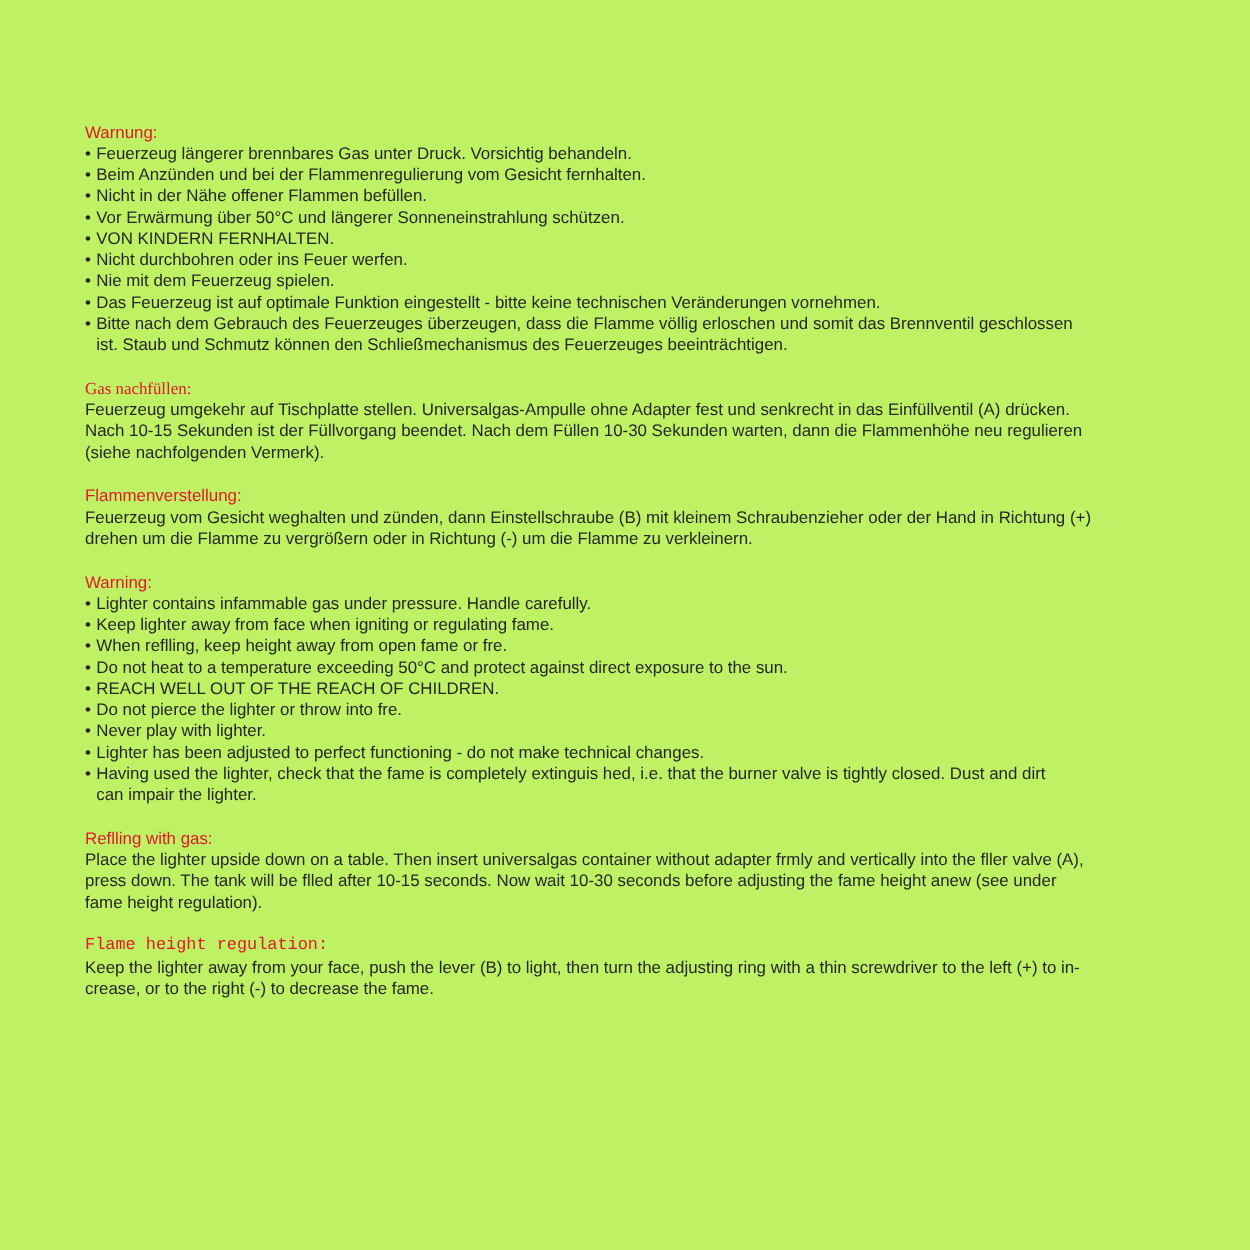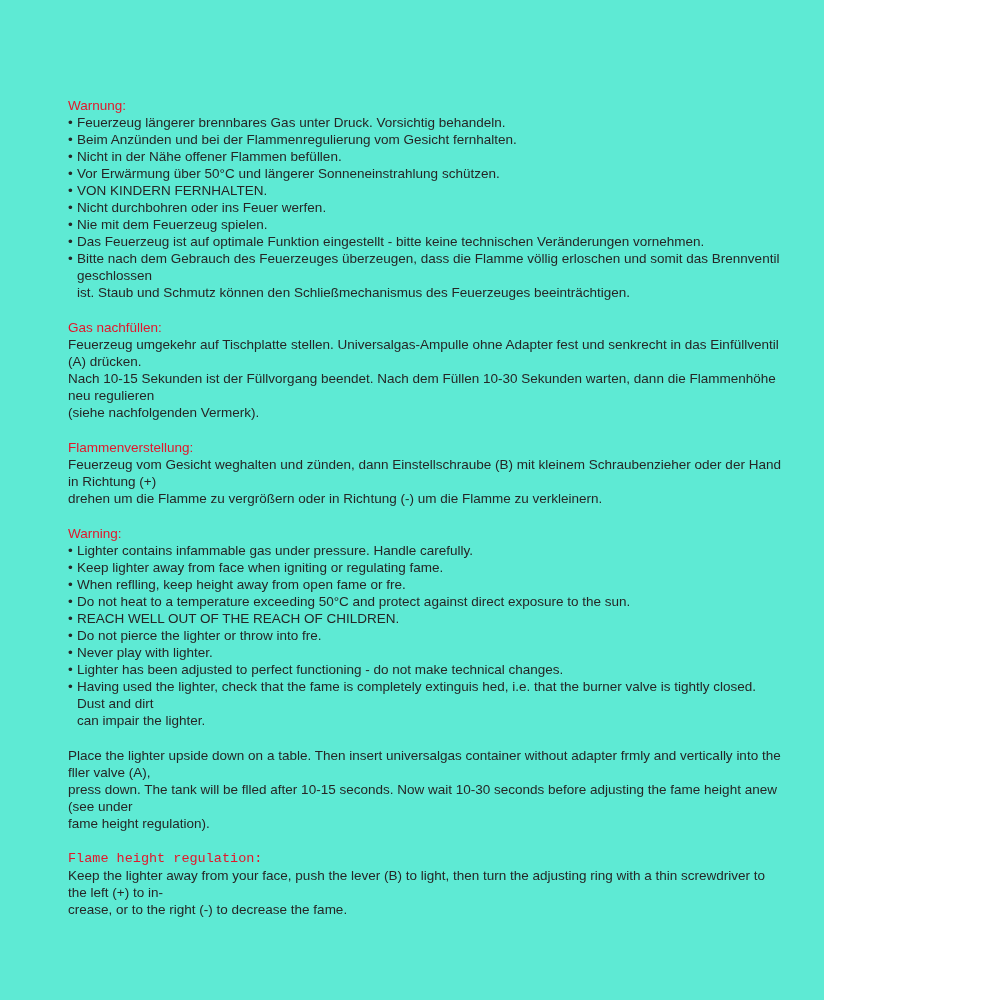--- a/index.html
+++ b/index.html
@@ -2,23 +2,23 @@
 <html><head>
 <meta charset="utf-8">
 <style>
   html, body {
     margin: 0;
     padding: 0;
     background: #ffffff;
   }
   .page {
     position: relative;
-    width: 824px;
+    width: 1000px;
     height: 1000px;
-    background: #5eead4;
+    background: #bef264;
     box-sizing: border-box;
     padding: 97px 40px 0 68px;
     font-family: "Liberation Sans", "DejaVu Sans", sans-serif;
     font-size: 13.5px;
     line-height: 17px;
     color: #262626;
     -webkit-font-smoothing: antialiased;
   }
   section {
     margin: 0 0 18px 0;
@@ -96,21 +96,21 @@
         </li>
       <li>
           <span class="bullet">•</span>
           <span class="text">Bitte nach dem Gebrauch des Feuerzeuges überzeugen, dass die Flamme völlig erloschen und somit das Brennventil geschlossen
 ist. Staub und Schmutz können den Schließmechanismus des Feuerzeuges beeinträchtigen.</span>
         </li>
     </ul>
   </section>
 
   <section>
-    <h2 class="heading" style="color: rgb(226, 23, 43);">Gas nachfüllen:</h2>
+    <h2 class="heading" style="color: rgb(226, 23, 43); font-family: Liberation Serif, serif;">Gas nachfüllen:</h2>
     <p class="para">Feuerzeug umgekehr auf Tischplatte stellen. Universalgas-Ampulle ohne Adapter fest und senkrecht in das Einfüllventil (A) drücken.
 Nach 10-15 Sekunden ist der Füllvorgang beendet. Nach dem Füllen 10-30 Sekunden warten, dann die Flammenhöhe neu regulieren
 (siehe nachfolgenden Vermerk).</p>
   </section>
 
   <section>
     <h2 class="heading" style="color: rgb(226, 23, 43);">Flammenverstellung:</h2>
     <p class="para">Feuerzeug vom Gesicht weghalten und zünden, dann Einstellschraube (B) mit kleinem Schraubenzieher oder der Hand in Richtung (+)
 drehen um die Flamme zu vergrößern oder in Richtung (-) um die Flamme zu verkleinern.</p>
   </section>
@@ -152,20 +152,21 @@
         </li>
       <li>
           <span class="bullet">•</span>
           <span class="text">Having used the lighter, check that the fame is completely extinguis hed, i.e. that the burner valve is tightly closed. Dust and dirt
 can impair the lighter.</span>
         </li>
     </ul>
   </section>
 
   <section>
+    <h2 class="heading" style="color: rgb(226, 23, 43);">Reflling with gas:</h2>
     <p class="para">Place the lighter upside down on a table. Then insert universalgas container without adapter frmly and vertically into the fller valve (A),
 press down. The tank will be flled after 10-15 seconds. Now wait 10-30 seconds before adjusting the fame height anew (see under
 fame height regulation).</p>
   </section>
 
   <section>
     <h2 class="heading" style="color: rgb(226, 23, 43); font-family: Liberation Mono, monospace;">Flame height regulation:</h2>
     <p class="para">Keep the lighter away from your face, push the lever (B) to light, then turn the adjusting ring with a thin screwdriver to the left (+) to in-
 crease, or to the right (-) to decrease the fame.</p>
   </section>

